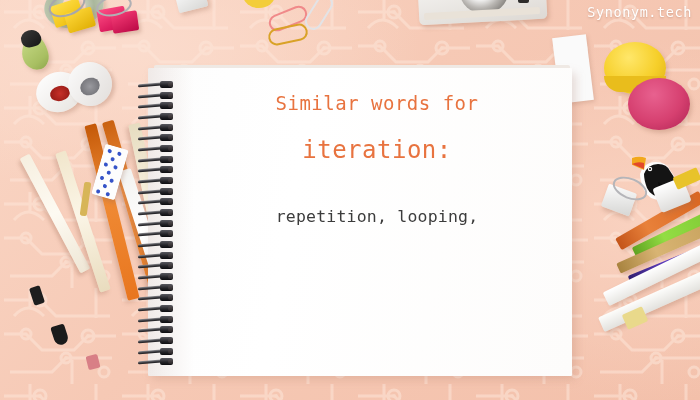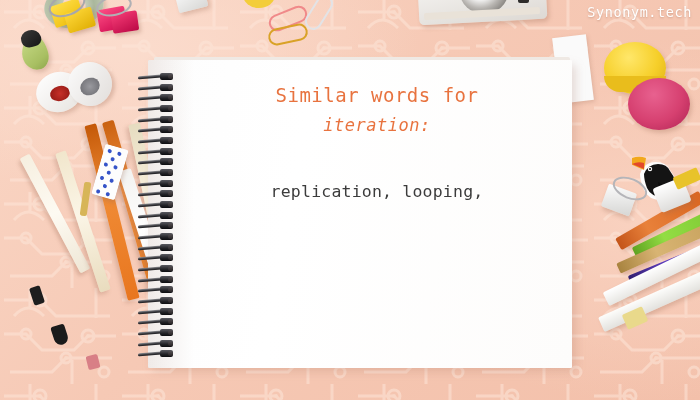--- a/index.html
+++ b/index.html
@@ -31,21 +31,21 @@
   .circuit {
     position: absolute;
     inset: 0;
     opacity: .55;
   }
 
   
   .notebook {
     position: absolute;
     left: 148px;
-    top: 60px;
+    top: 68px;
     width: 424px;
     height: 324px;
   }
   .page-shadow {
     position: absolute;
     left: 4px; top: 5px;
     width: 424px; height: 306px;
     background: rgba(150, 95, 75, .20);
     filter: blur(5px);
     border-radius: 2px;
@@ -121,27 +121,26 @@
   .title-line1 {
     font-family: "DejaVu Sans Mono", monospace;
     font-size: 19px;
     letter-spacing: .5px;
     color: #e8733f;
     line-height: 26px;
     white-space: nowrap;
   }
   .title-line2 {
     font-family: "DejaVu Sans Mono", monospace;
-    font-size: 17px;
+    font-size: 24px;
     letter-spacing: .5px;
     color: #e8733f;
     line-height: 32px;
-    margin-top: 1px;
+    margin-top: 18px;
     white-space: nowrap;
-    font-style: italic;
   }
   .words {
     margin-top: 38px;
     font-family: "DejaVu Sans Mono", monospace;
     font-size: 16.5px;
     line-height: 25px;
     color: #3c3c3c;
     letter-spacing: .2px;
   }
   .words .wline { white-space: nowrap; }
@@ -331,21 +330,21 @@
     <div class="page-shadow"></div>
     <div class="page-back"></div>
     <div class="page">
       <div class="page-inner-shade"></div>
 
       <div class="page-content">
         <div class="title-line1">Similar words for</div>
         <div class="title-line2">iteration:</div>
 
         <div class="words">
-          <div class="wline">replication, looping,</div>
+          <div class="wline">repetition, looping,</div>
         </div>
       </div>
     </div>
 
     <div class="spiral" id="spiral">
         <div class="coil" style="top: 0px;">
           <span class="wire"></span>
           <span class="cap"></span>
           <span class="hole"></span>
         </div>

